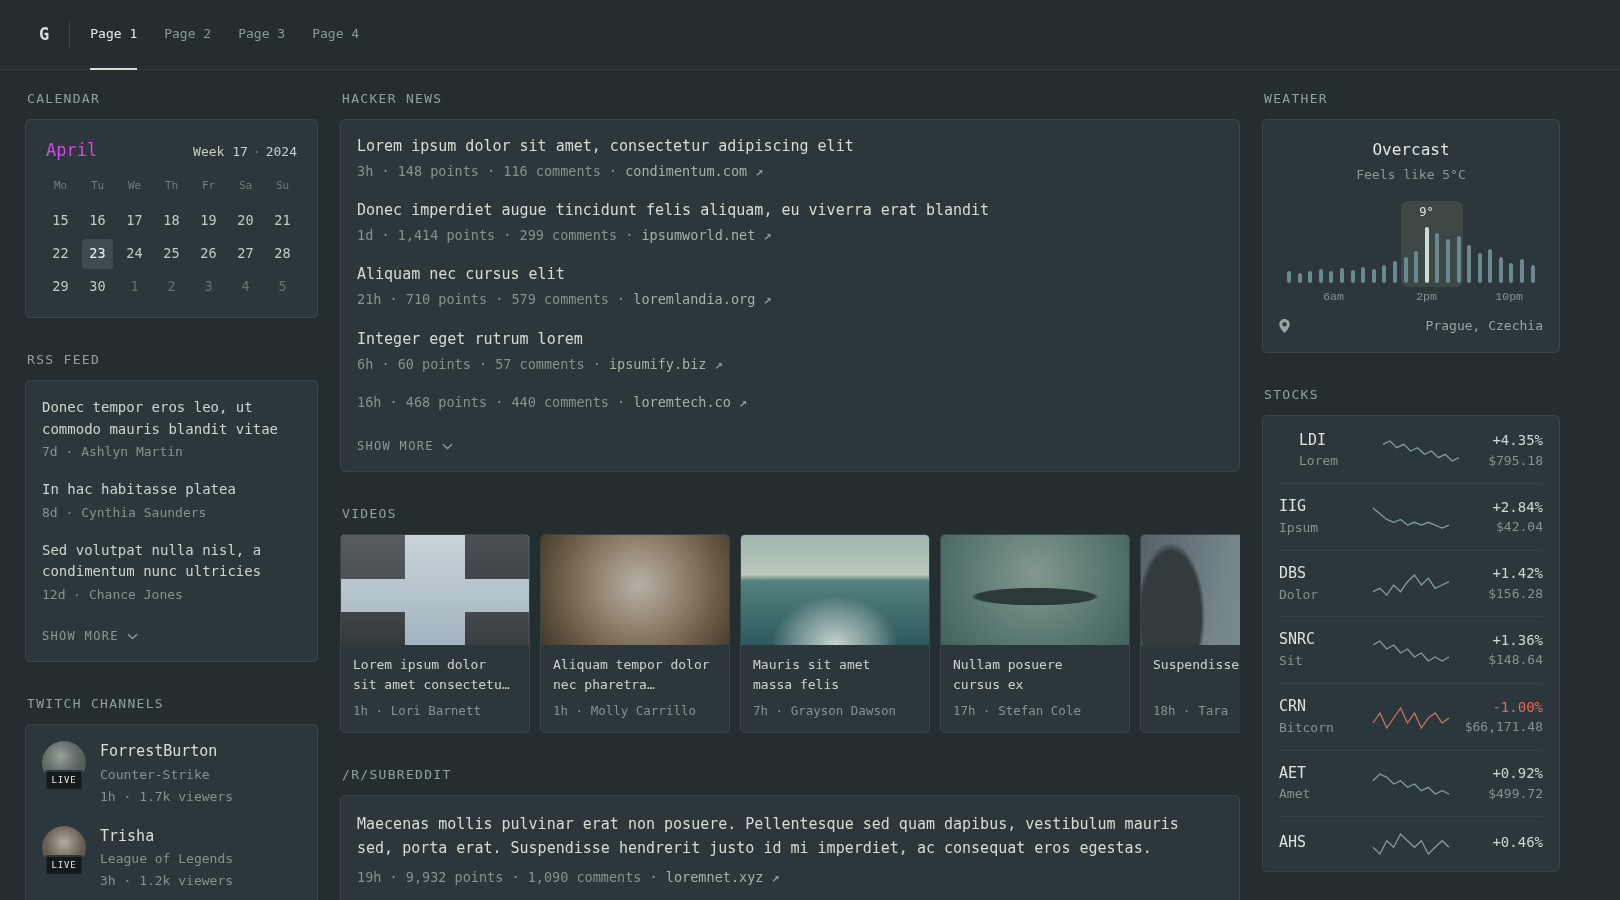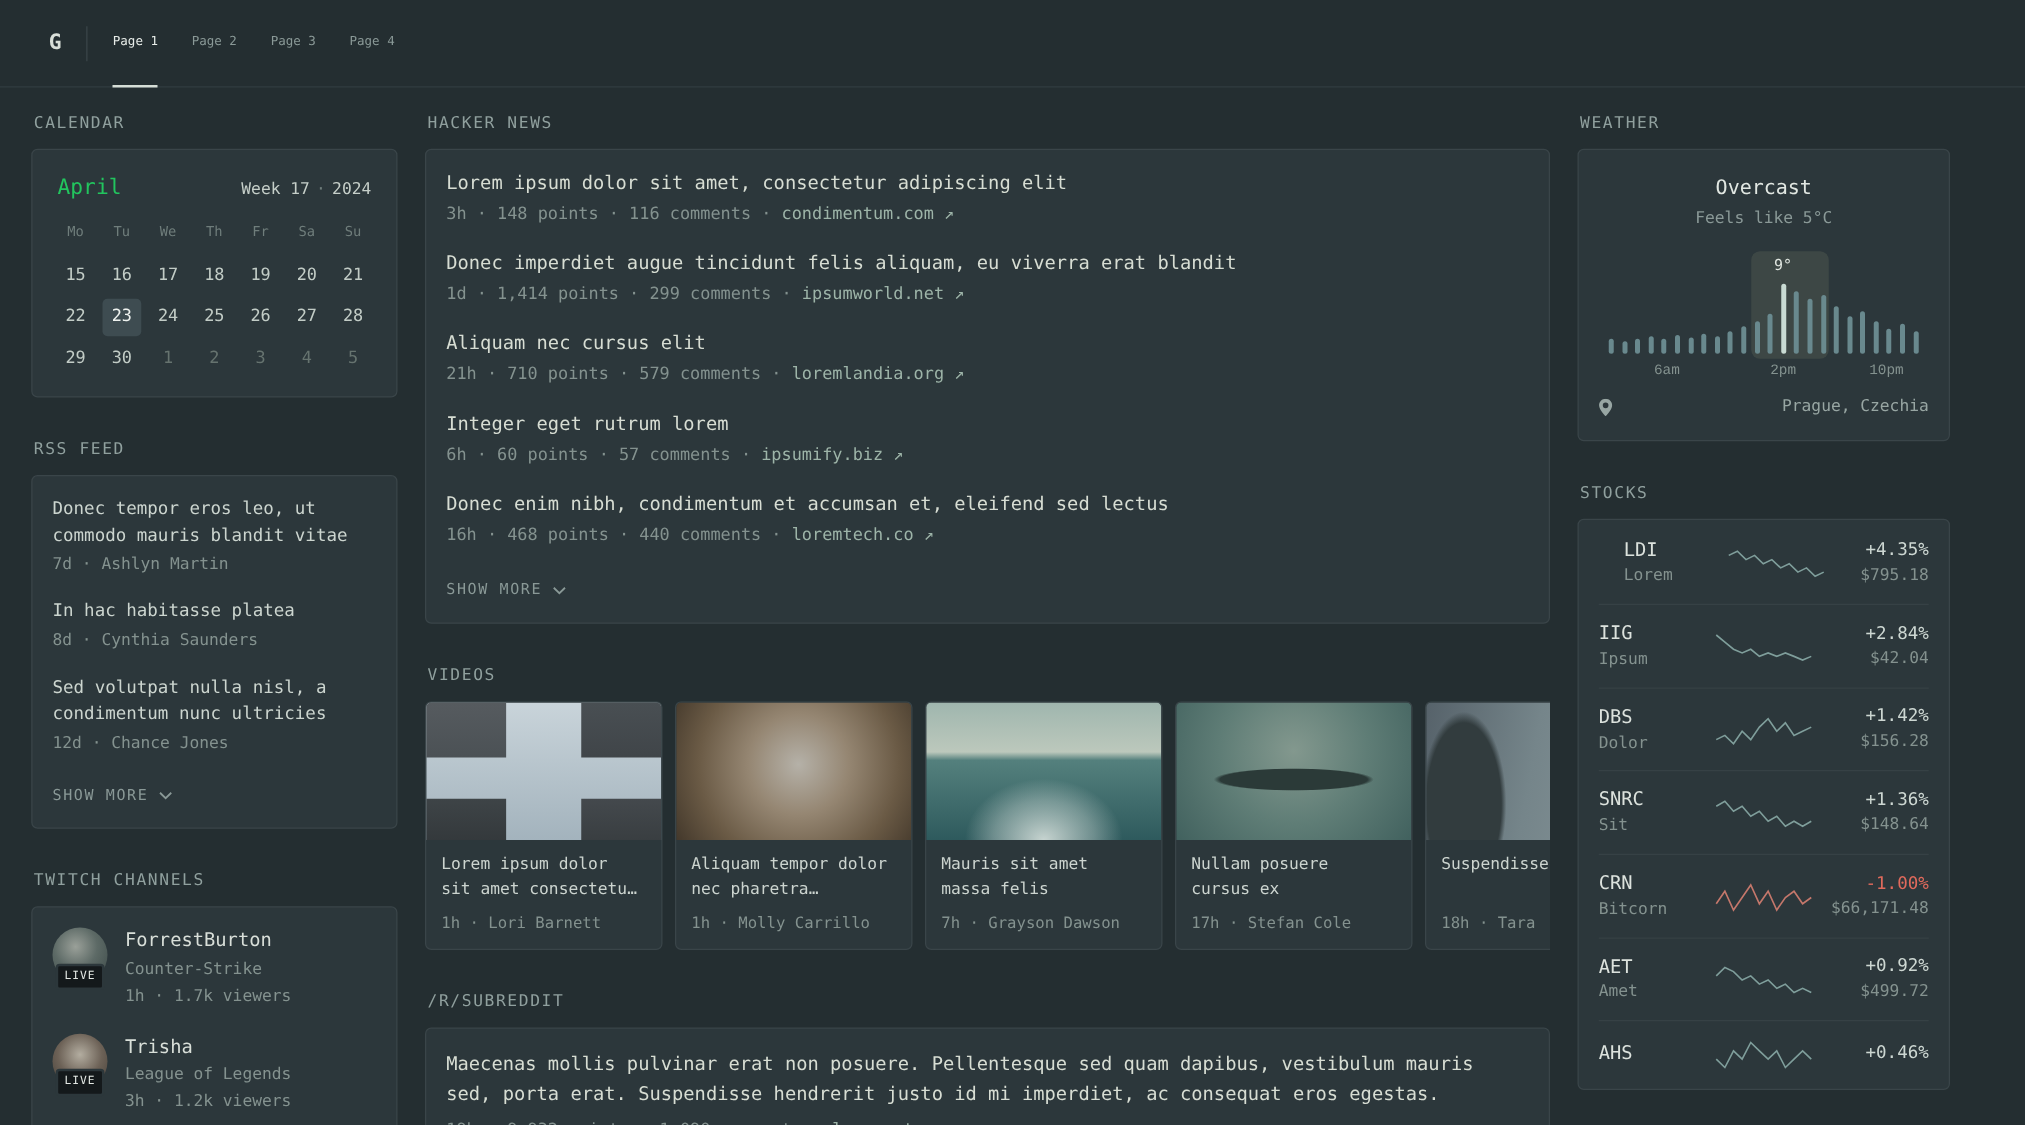--- a/index.html
+++ b/index.html
@@ -15,35 +15,35 @@
     width:1620px;height:900px;overflow:hidden;
     background:#242e31;color:#d5dcd6;
     font-family:"DejaVu Sans Mono","Liberation Mono",monospace;
     font-size:14px;line-height:1.45;
   }
   
   header{height:70px;display:flex;align-items:center;padding:0 25px;border-bottom:1px solid #313c40;}
   .logo{font-size:17px;font-weight:bold;color:#d9dfd9;padding:0 20px 0 14px;cursor:pointer;}
   .nav-sep{width:1px;height:28px;background:#3a4549;}
   .tabs{display:flex;gap:27px;margin-left:20px;height:100%;align-items:stretch;}
-  .tab{color:#8a9997;display:flex;align-items:center;position:relative;cursor:pointer;font-size:10px;}
+  .tab{color:#8a9997;display:flex;align-items:center;position:relative;cursor:pointer;font-size:13px;}
   .tab.active{color:#e7ece8;}
   .tab.active::after{content:"";position:absolute;left:0;right:0;bottom:-1px;height:2px;background:#d6ded7;}
   
   main{display:grid;grid-template-columns:293px 900px 298px;gap:22px;padding:20px 60px 0 25px;}
   section{margin-bottom:33px;}
   .wtitle{font-size:13px;font-weight:normal;letter-spacing:1.3px;color:#90a09e;margin:0 0 10px 2px;text-transform:uppercase;}
   .card{background:#2c373b;border:1px solid #3a4549;border-radius:5px;padding:16px;}
   .meta{font-size:13px;color:#84928f;margin-top:3px;}
   .domain{color:#9db4a8;cursor:pointer;}
   .show-more{display:inline-flex;align-items:center;gap:8px;font-size:12px;letter-spacing:1.3px;color:#8a9997;margin-top:6px;cursor:pointer;}
   .show-more svg{stroke:#8a9997;}
   
   .cal-head{display:flex;justify-content:space-between;align-items:baseline;padding:2px 4px 8px;}
-  .cal-month{font-size:17px;color:#22c55e;}
+  .cal-month{font-size:17px;color:#d946ef;}
   .cal-week{font-size:13px;color:#c6cfc9;}
   .dotsep{color:#6f7d7b;margin:0 5px;}
   .cal-grid{display:grid;grid-template-columns:repeat(7,1fr);row-gap:3px;text-align:center;}
   .dow{font-size:11px;color:#6f7d7b;padding:8px 0 9px;}
   .day{font-size:13.5px;color:#c2ccc6;padding:5px 0;margin:0 3px;border-radius:4px;}
   .day.other{color:#66736f;}
   .day.today{background:#3e4c51;color:#eef2ef;}
   
   .feed-item{margin-bottom:17px;}
   .feed-title{font-size:14px;color:#ccd5cf;line-height:1.55;cursor:pointer;}
@@ -246,21 +246,20 @@
             </div>
             <div class="hn-item">
               <div class="hn-title">Aliquam nec cursus elit</div>
               <div class="meta">21h · 710 points · 579 comments · <span class="domain">loremlandia.org ↗</span></div>
             </div>
             <div class="hn-item">
               <div class="hn-title">Integer eget rutrum lorem</div>
               <div class="meta">6h · 60 points · 57 comments · <span class="domain">ipsumify.biz ↗</span></div>
             </div>
             <div class="hn-item">
-              <div class="hn-title">Donec enim nibh, condimentum et accumsan et, eleifend sed lectus</div>
               <div class="meta">16h · 468 points · 440 comments · <span class="domain">loremtech.co ↗</span></div>
             </div>
           </div>
         <div class="show-more">
           <span>SHOW MORE</span>
           <svg width="11" height="7" viewBox="0 0 11 7" fill="none" stroke-width="1.4">
               <path d="M1 1.2 L5.5 5.6 L10 1.2"></path>
             </svg>
         </div>
       </div>

